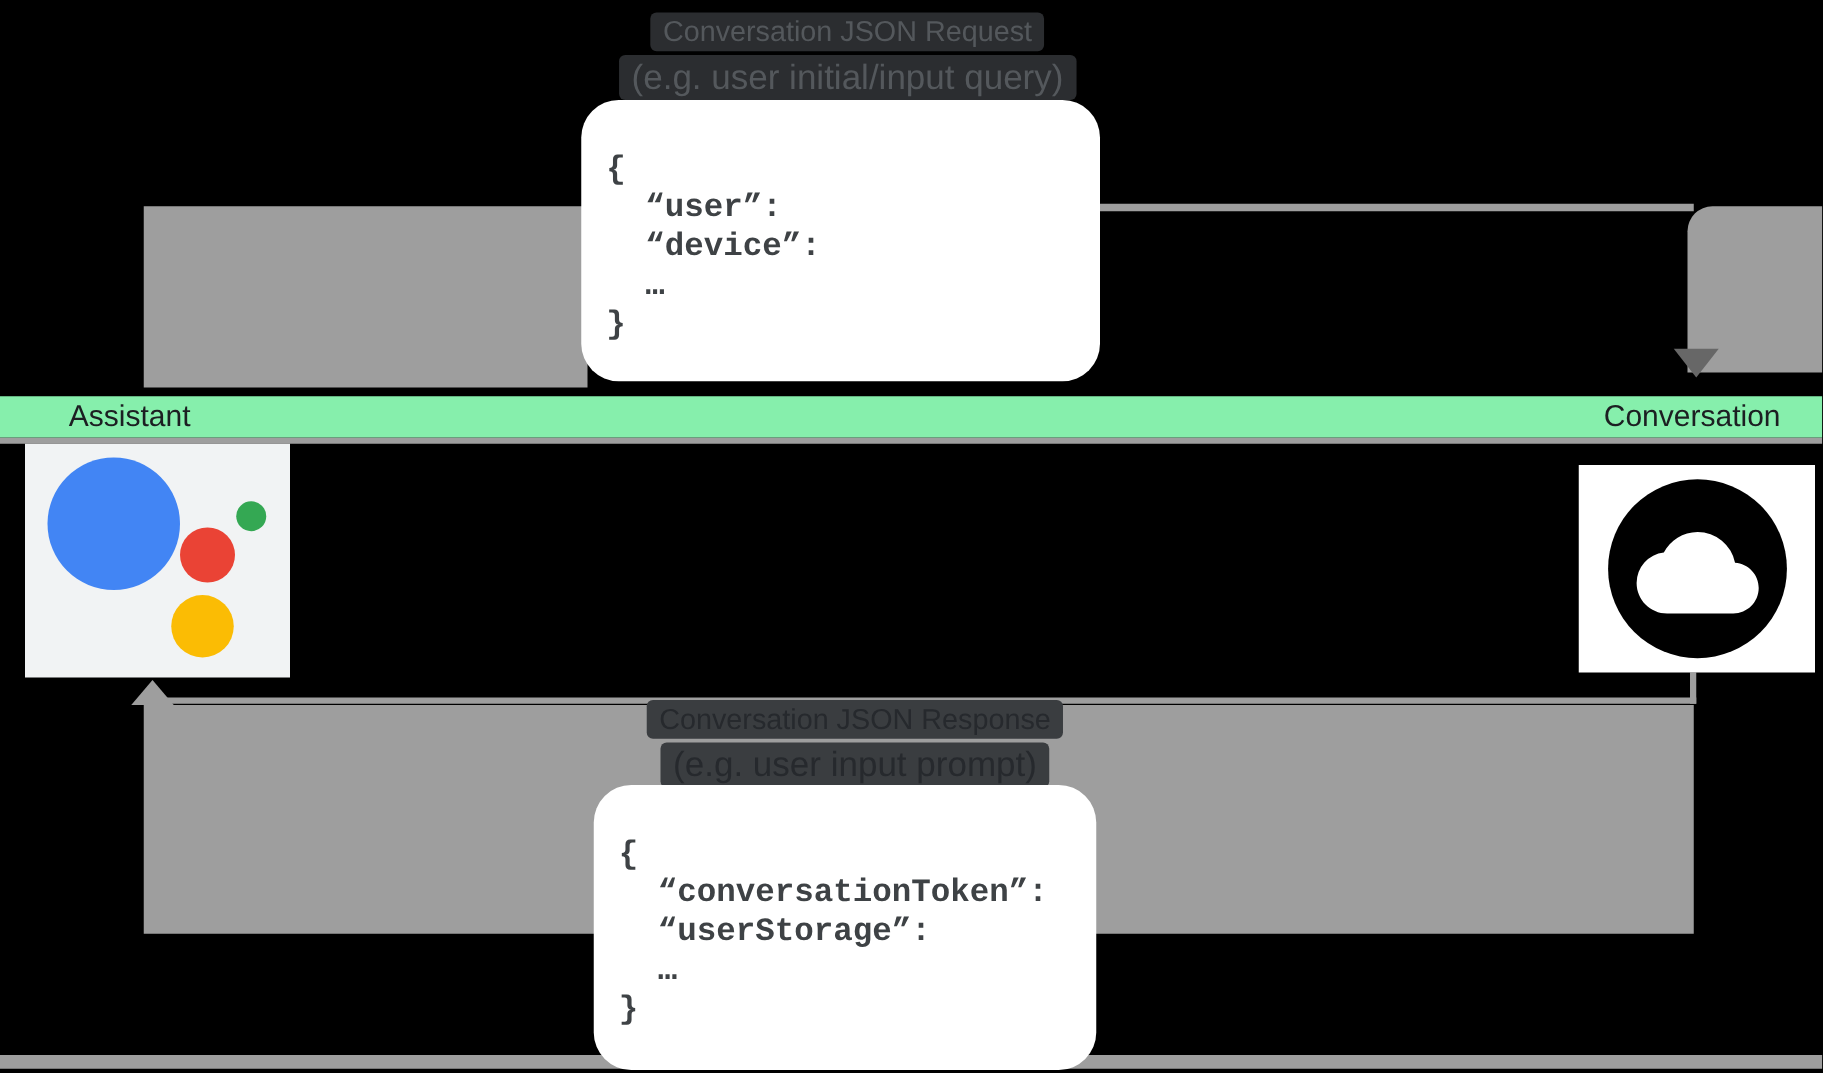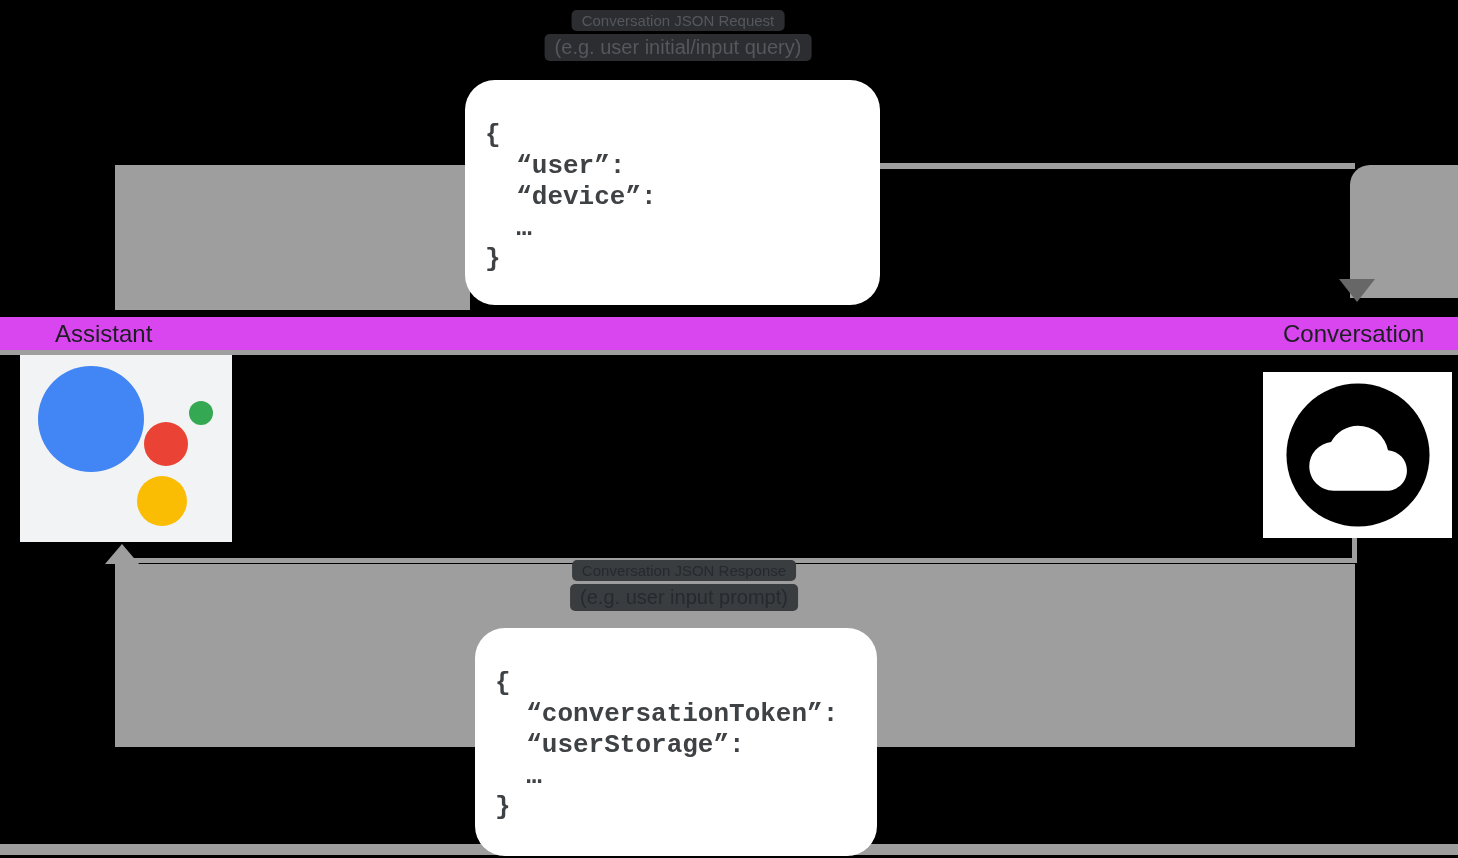--- a/index.html
+++ b/index.html
@@ -15,33 +15,33 @@
     width:0;height:0;border-left:18px solid transparent;border-right:18px solid transparent;
     border-top:23px solid #676767;
   }
   .arrowhead-up{
     width:0;height:0;border-left:17px solid transparent;border-right:17px solid transparent;
     border-bottom:20px solid #9e9e9e;
   }
   
   .flow-title{display:flex;flex-direction:column;align-items:center;gap:3px;transform:translateX(-50%);}
   .flow-line{border-radius:5px;padding:2px 10px;white-space:nowrap;}
-  .flow-line.l1{font-size:15px;}
-  .flow-line.l2{font-size:20px;}
+  .flow-line.l1{font-size:23px;}
+  .flow-line.l2{font-size:28px;}
   .flow-title.top .flow-line{background:#2b2d30;color:#54585c;}
   .flow-title.bottom .flow-line{background:#3a3d40;color:#26292d;}
   
   .json-card{background:#fff;border-radius:30px;}
   .json-card pre{
     margin:0;padding:40px 0 0 20px;
     font-family:"Liberation Mono","DejaVu Sans Mono",monospace;
     font-weight:700;font-size:26px;line-height:31px;color:#3e4245;
   }
   
-  .label-band{left:0;top:317px;width:1458px;height:33px;background:#d946ef;}
+  .label-band{left:0;top:317px;width:1458px;height:33px;background:#86efac;}
   .actor-label{position:absolute;top:3px;font-size:24px;color:#1c1f22;}
   
   .tile-assistant{left:20px;top:355px;width:212px;height:187px;background:#f1f3f4;}
   .tile-fulfillment{left:1263px;top:372px;width:189px;height:166px;background:#fff;
     display:flex;align-items:center;justify-content:center;}
   .circle{position:absolute;border-radius:50%;}
 </style>
 </head>
 <body>
 

